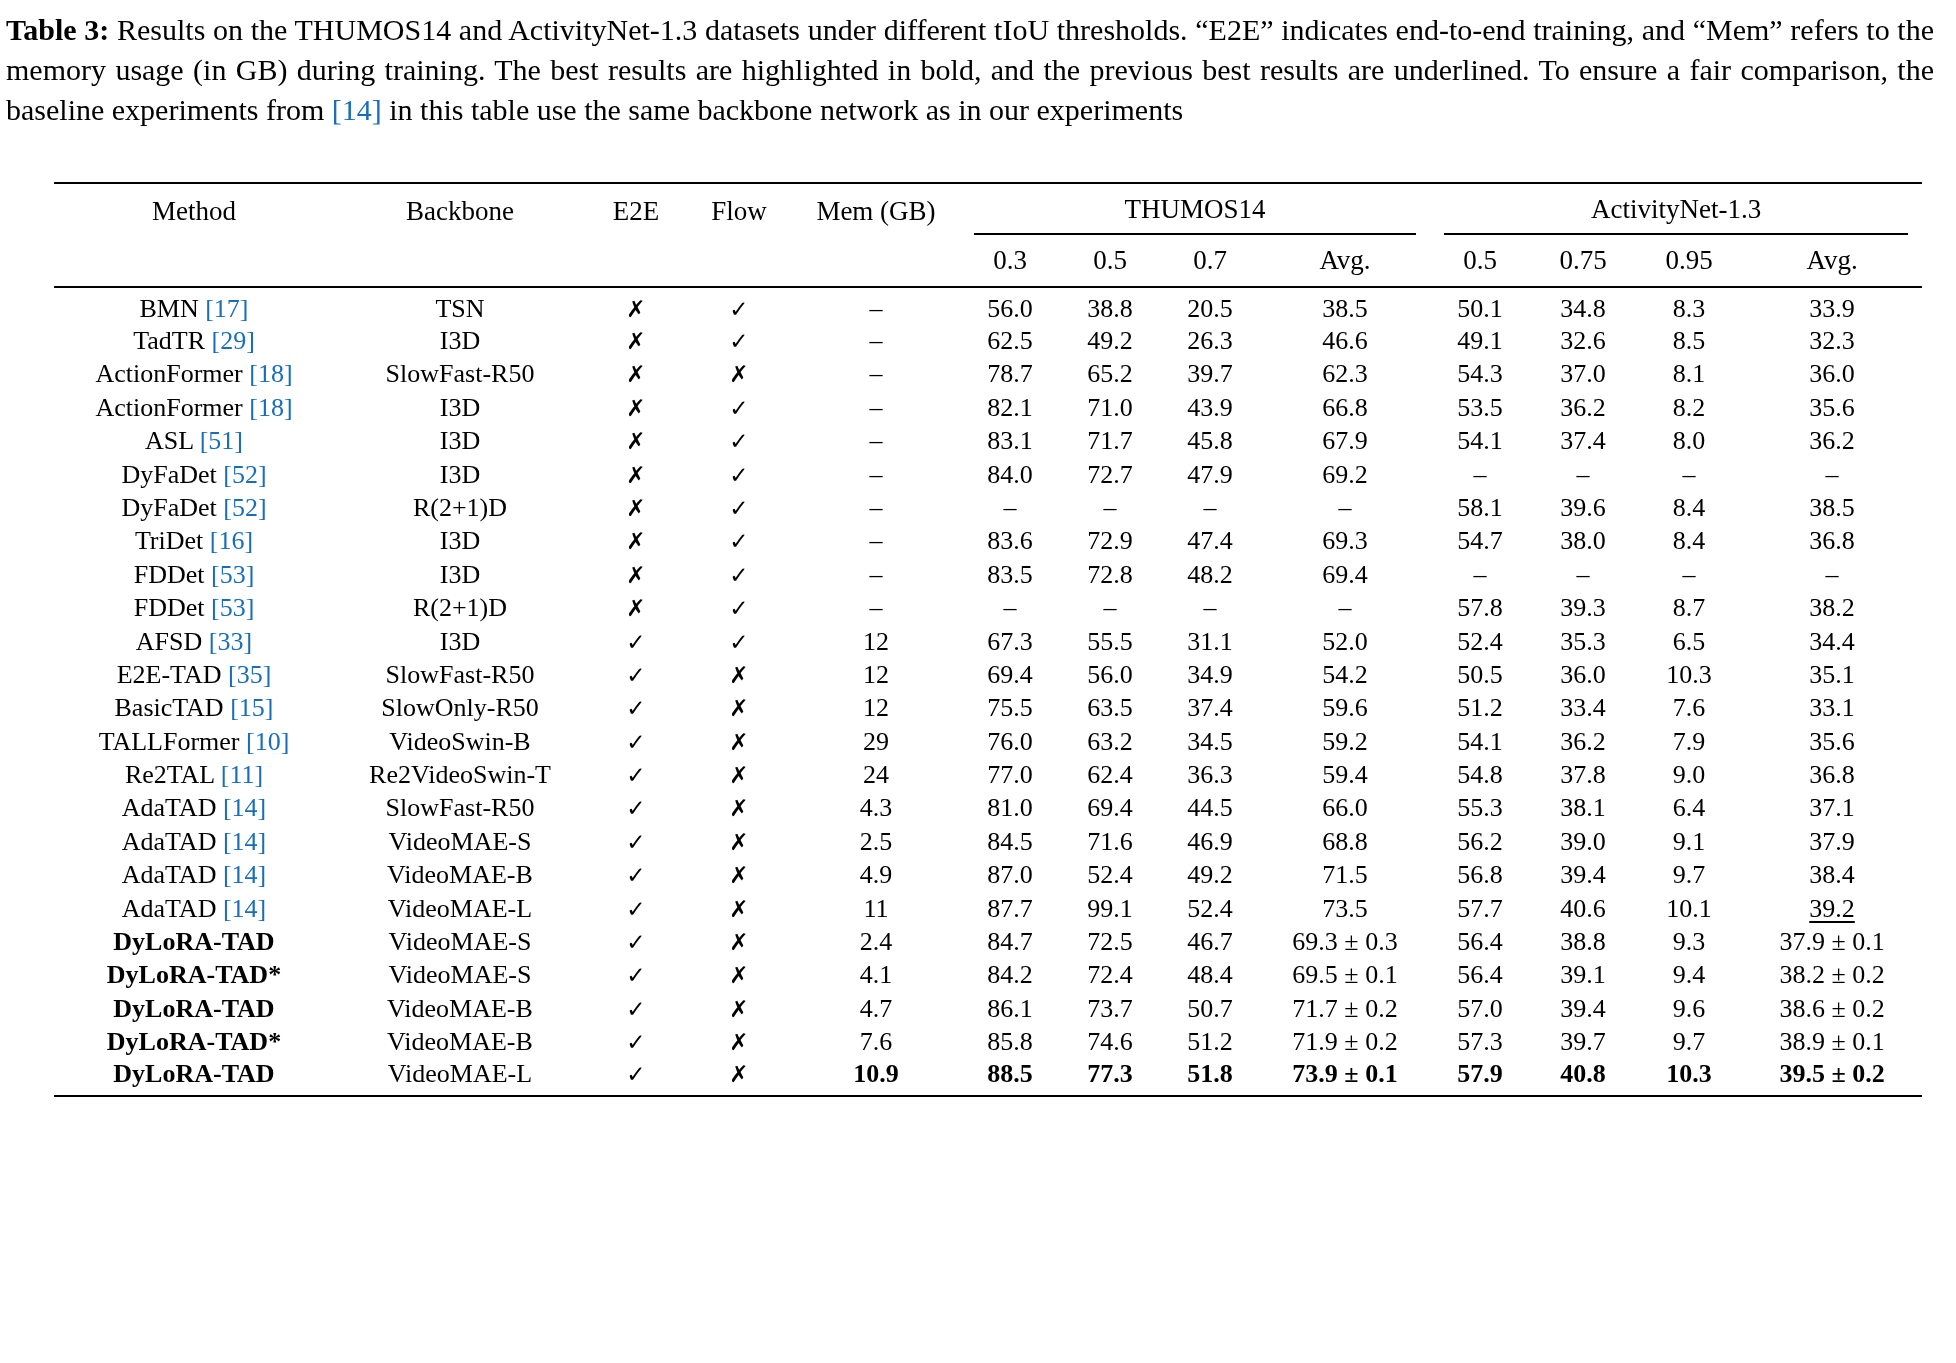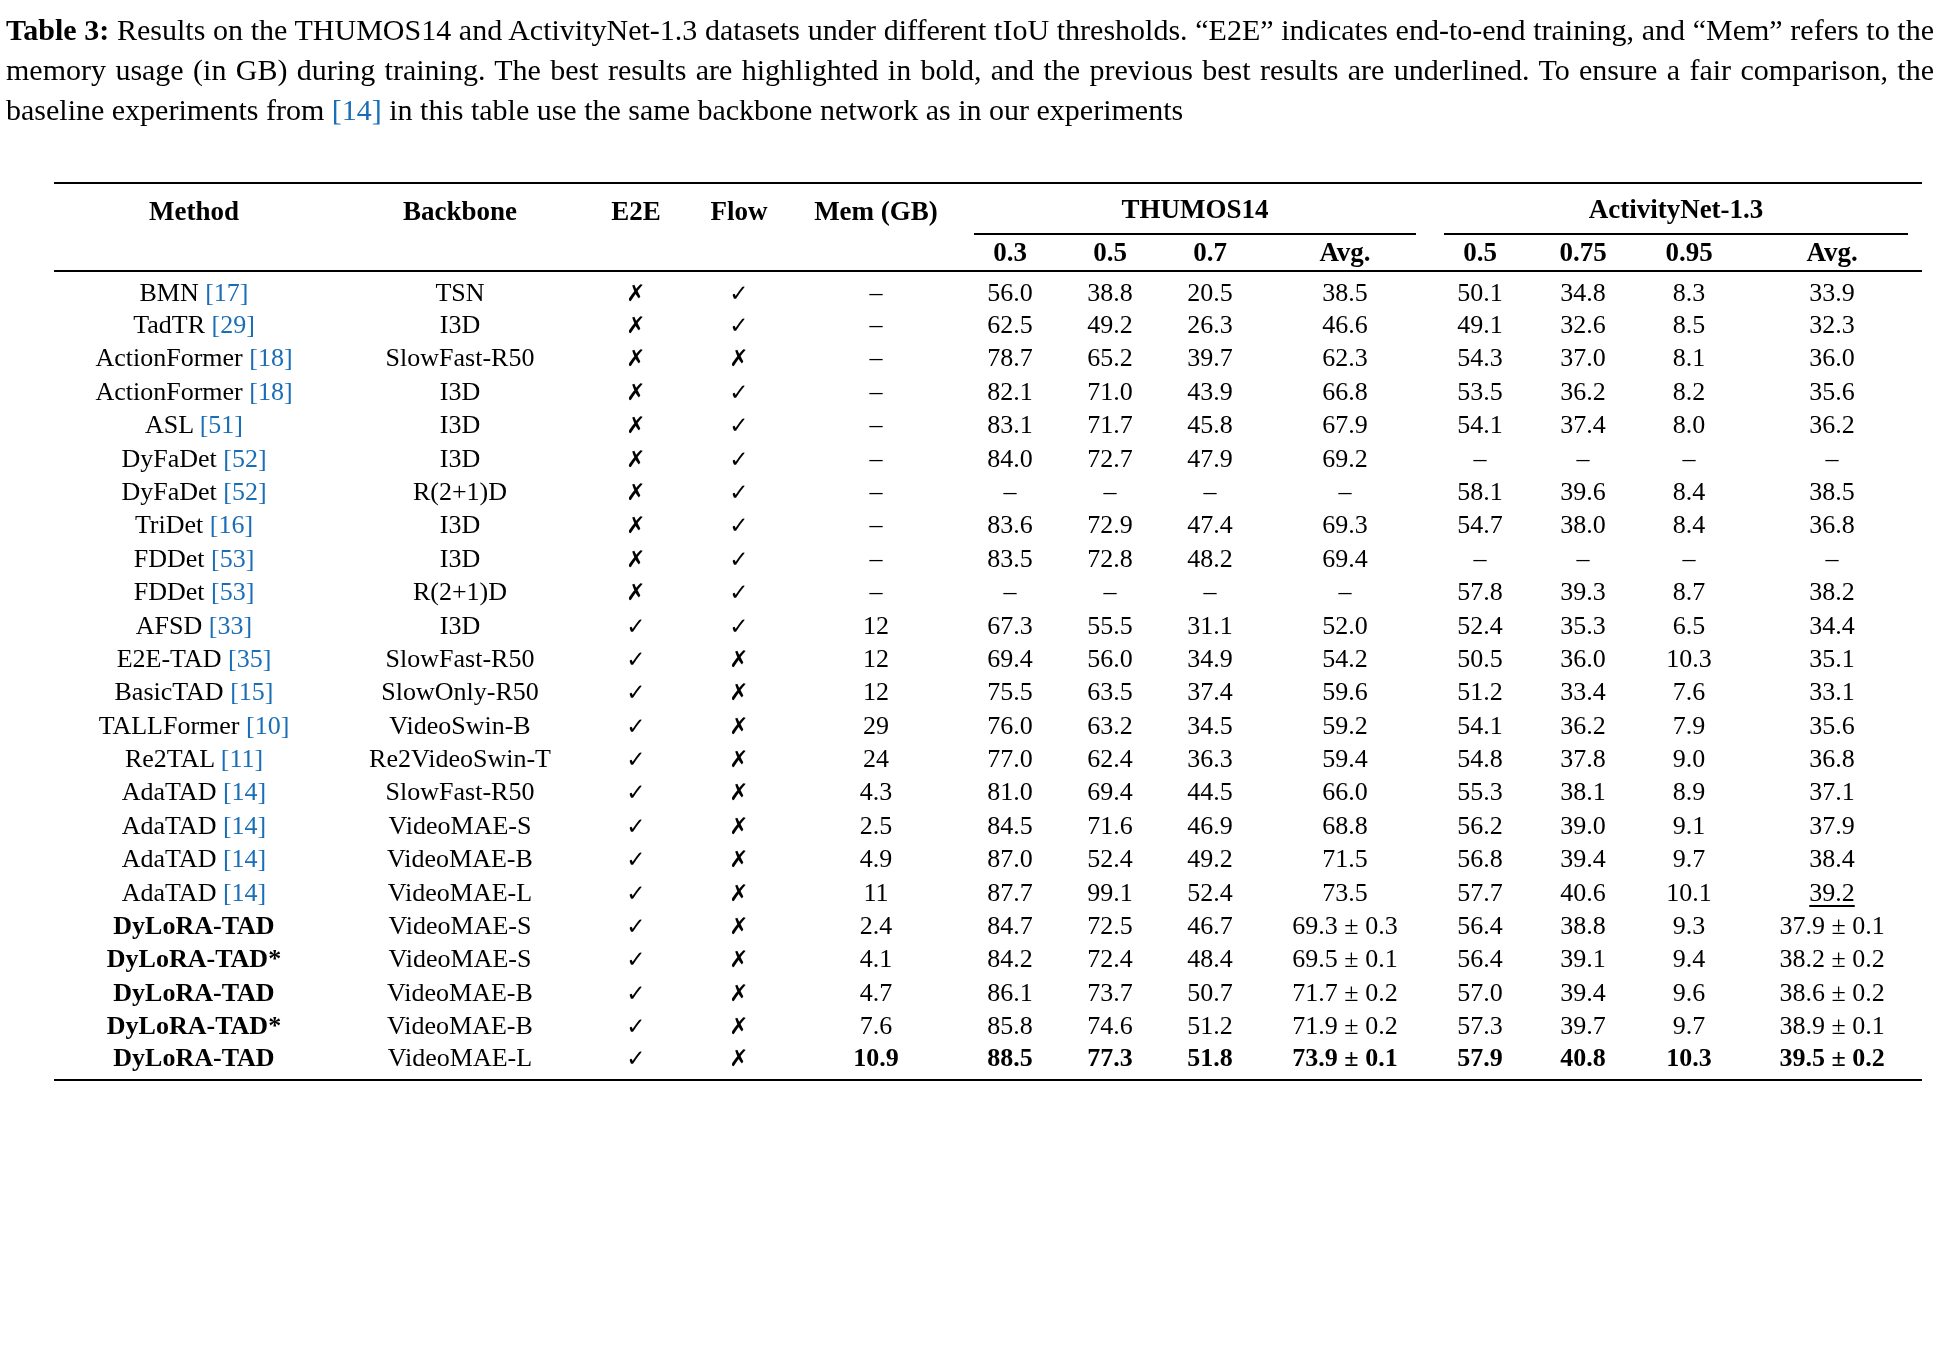--- a/index.html
+++ b/index.html
@@ -32,35 +32,35 @@
     table-layout: fixed;
     margin: 52px 0 0 50px;
     width: 1868px;
   }
   th, td {
     text-align: center;
     vertical-align: middle;
     padding: 0;
     white-space: nowrap;
   }
-  thead th { font-weight: bold; font-size: 27px; }
+  thead th { font-weight: normal; font-size: 27px; }
   thead tr.hr1 th { border-top: 2.5px solid #000; }
   th.rh {
     vertical-align: top;
     padding-top: 12px;
     border-bottom: 2px solid #000;
   }
   th.group { vertical-align: top; padding-top: 10px; margin-top: 19px; }
   .group-inner {
     margin: 0 14px;
     padding-bottom: 8px;
     border-bottom: 2px solid #000;
   }
   tr.hr2 th {
-    height: 36px;
+    height: 52px;
     border-bottom: 2px solid #000;
     vertical-align: middle;
   }
   tbody td {
     height: 33.4px;
     font-size: 26px;
     line-height: 1.1;
     padding: 1px 2px;
   }
   tbody tr:first-child td { padding-top: 7px; }
@@ -348,21 +348,21 @@
           <td>SlowFast-R50</td>
           <td><span class="glyph">✓</span></td>
           <td><span class="glyph">✗</span></td>
           <td>4.3</td>
           <td>81.0</td>
           <td>69.4</td>
           <td>44.5</td>
           <td>66.0</td>
           <td>55.3</td>
           <td>38.1</td>
-          <td>8.9</td>
+          <td>6.4</td>
           <td>37.1</td>
         </tr>
         <tr>
           <td><span>AdaTAD</span> <a class="cite">[14]</a></td>
           <td>VideoMAE-S</td>
           <td><span class="glyph">✓</span></td>
           <td><span class="glyph">✗</span></td>
           <td>2.5</td>
           <td>84.5</td>
           <td>71.6</td>

